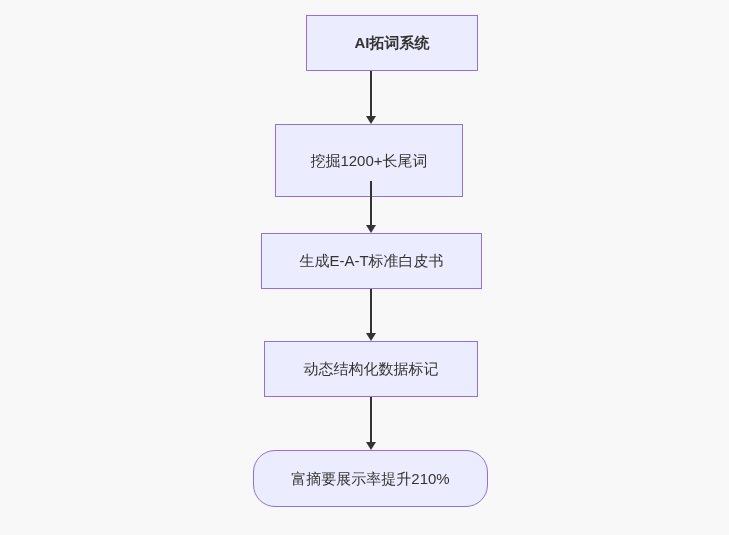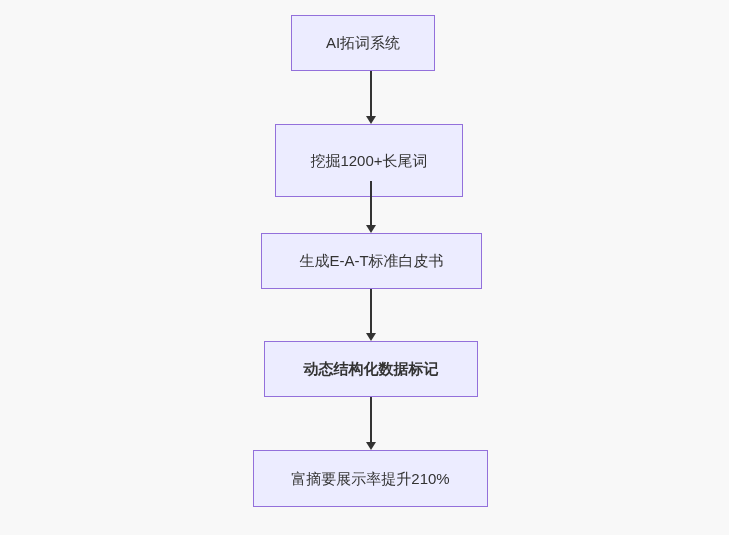--- a/index.html
+++ b/index.html
@@ -29,25 +29,25 @@
     border: 1px solid var(--node-border);
     color: var(--text);
     display: flex;
     align-items: center;
     justify-content: center;
     font-size: 15px;
     line-height: 1.2;
     text-align: center;
     white-space: nowrap;
   }
-  .node-1 { left: 291px; top: 15px;  width: 144px; height: 56px; }
+  .node-1 { left: 306px; top: 15px;  width: 172px; height: 56px; font-weight: bold; }
   .node-2 { left: 275px; top: 124px; width: 188px; height: 73px; }
   .node-3 { left: 261px; top: 233px; width: 221px; height: 56px; }
-  .node-4 { left: 264px; top: 341px; width: 214px; height: 56px; font-weight: bold; }
-  .node-5 { left: 253px; top: 450px; width: 235px; height: 57px; }
+  .node-4 { left: 264px; top: 341px; width: 214px; height: 56px; }
+  .node-5 { left: 253px; top: 450px; width: 235px; height: 57px; border-radius: 22px; }
 
   .arrow {
     position: absolute;
     width: 12px;
   }
   .arrow::before {
     content: "";
     position: absolute;
     left: 5px;
     top: 0;

